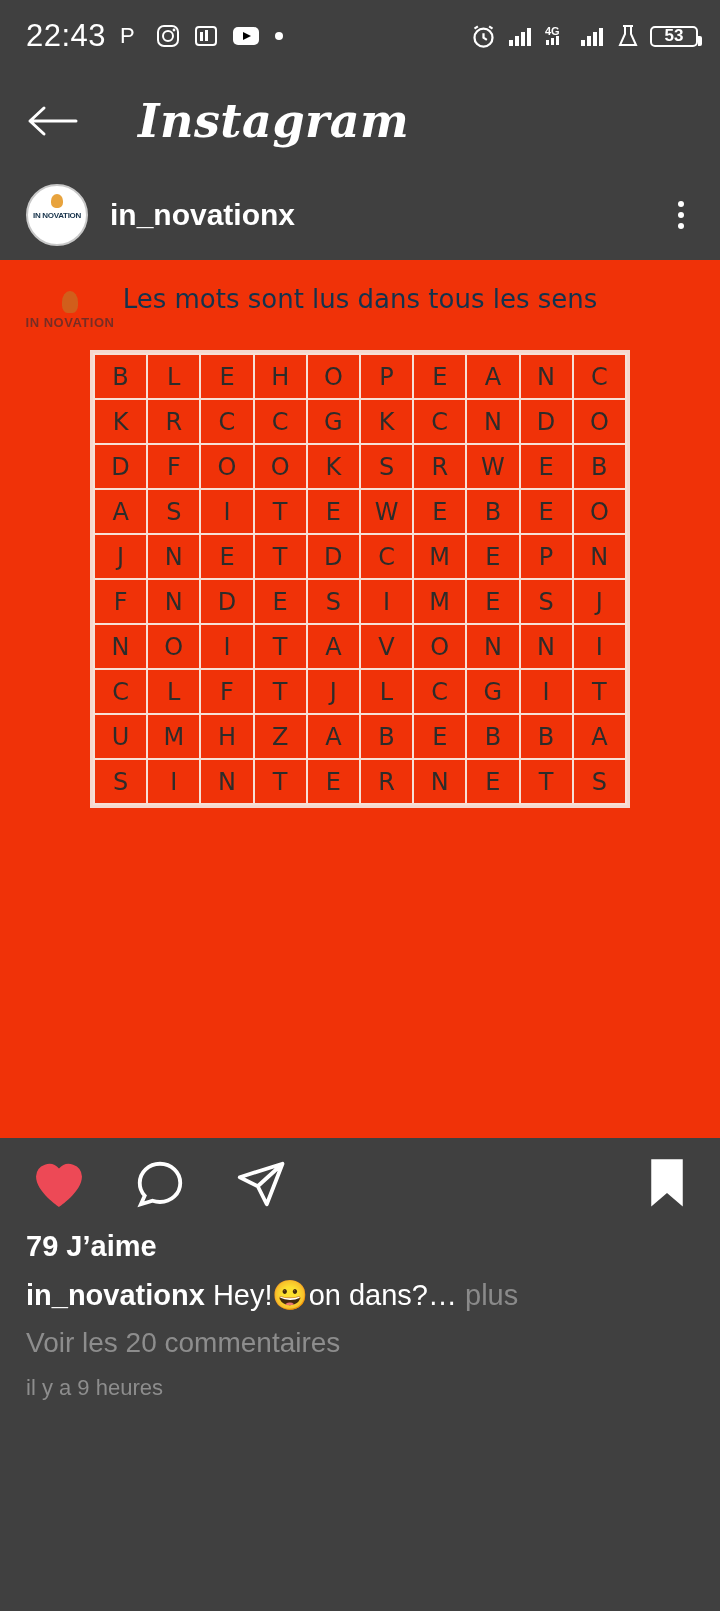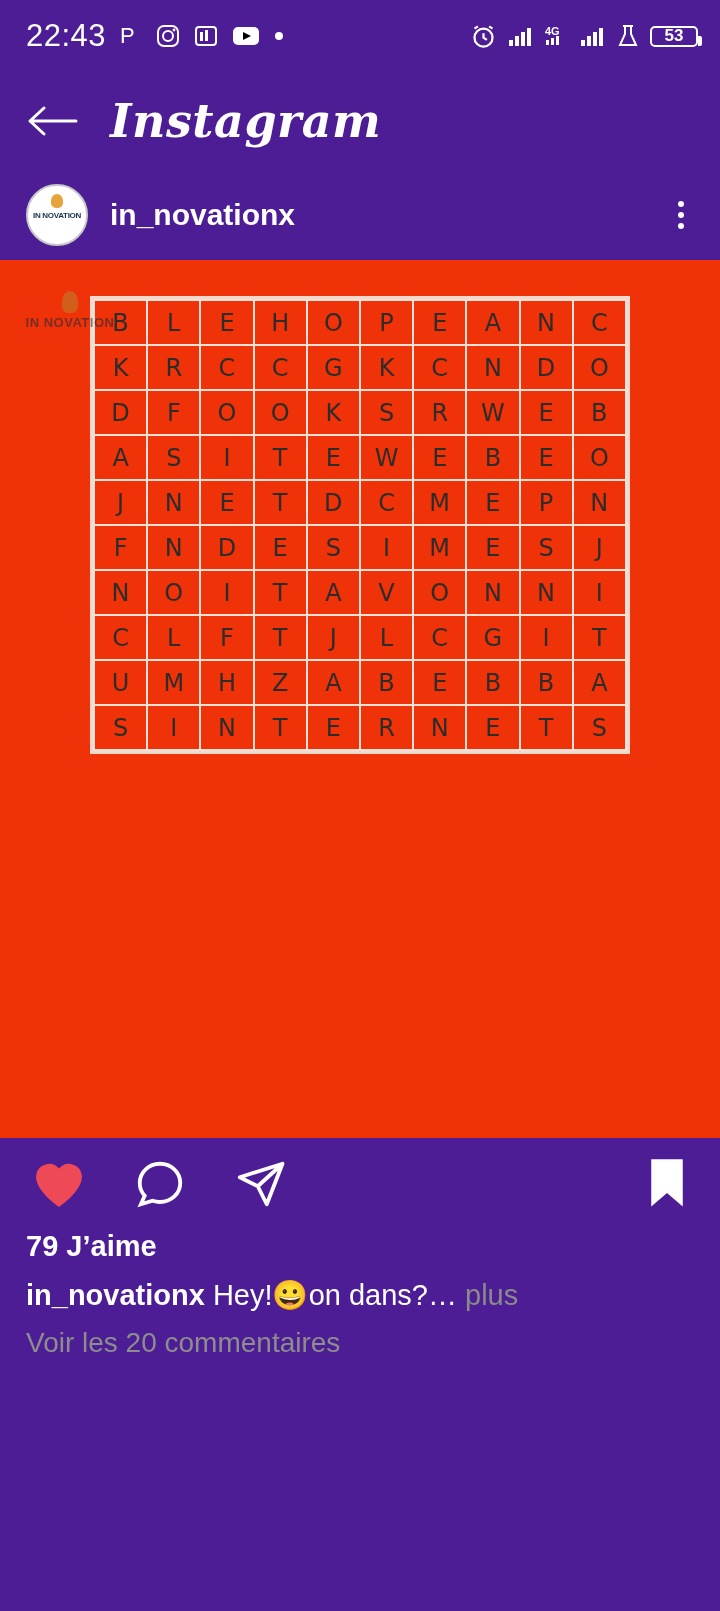--- a/index.html
+++ b/index.html
@@ -7,21 +7,21 @@
     width: 720px;
     height: 1611px;
     background: #000;
     font-family: "Liberation Sans", sans-serif;
     overflow: hidden;
   }
   .phone {
     position: relative;
     width: 720px;
     height: 1611px;
-    background: #4c1d95;
+    background: #404040;
   }
 
   
   .statusbar {
     height: 72px;
     display: flex;
     align-items: center;
     justify-content: space-between;
     padding: 0 22px 0 26px;
     color: #fff;
@@ -68,21 +68,21 @@
     height: 10px;
     background: #fff;
     border-radius: 0 2px 2px 0;
   }
 
   
   .app-header {
     height: 98px;
     display: flex;
     align-items: center;
-    gap: 32px;
+    gap: 60px;
     padding: 0 26px;
   }
   .back-arrow {
     color: #fff;
     width: 52px;
     height: 42px;
     display: flex;
     align-items: center;
   }
   .brand {
@@ -369,20 +369,21 @@
         <i></i>
         <i></i>
       </span>
   </div>
 
   <div class="post-image">
     <div class="wm">
       <span class="wm-bulb"></span>
       <span class="wm-text">IN NOVATION</span>
     </div>
+    <div class="puzzle-sub">Les mots sont lus dans tous les sens</div>
     <div class="grid-wrap">
       <table class="grid">
         <tbody id="grid-body">
             <tr>
               <td>B</td>
               <td>L</td>
               <td>E</td>
               <td>H</td>
               <td>O</td>
               <td>P</td>
@@ -526,15 +527,16 @@
         </svg>
     </span>
   </div>
 
   <div class="caption-block">
     <div class="likes">79 J’aime</div>
     <div class="caption">
       <span class="cap-user">in_novationx</span><span> Hey!😀on dans?…</span><span class="cap-more"> plus</span>
     </div>
     <div class="comments">Voir les 20 commentaires</div>
+    <div class="timestamp">il y a 9 heures</div>
   </div>
 
 </div>
 
 </body></html>

